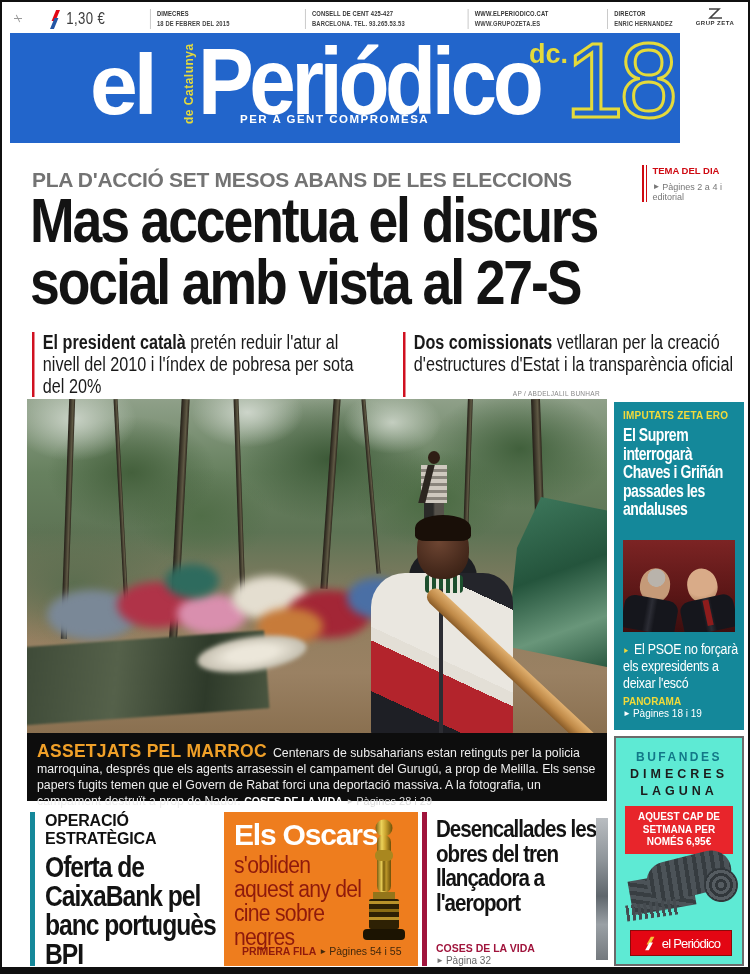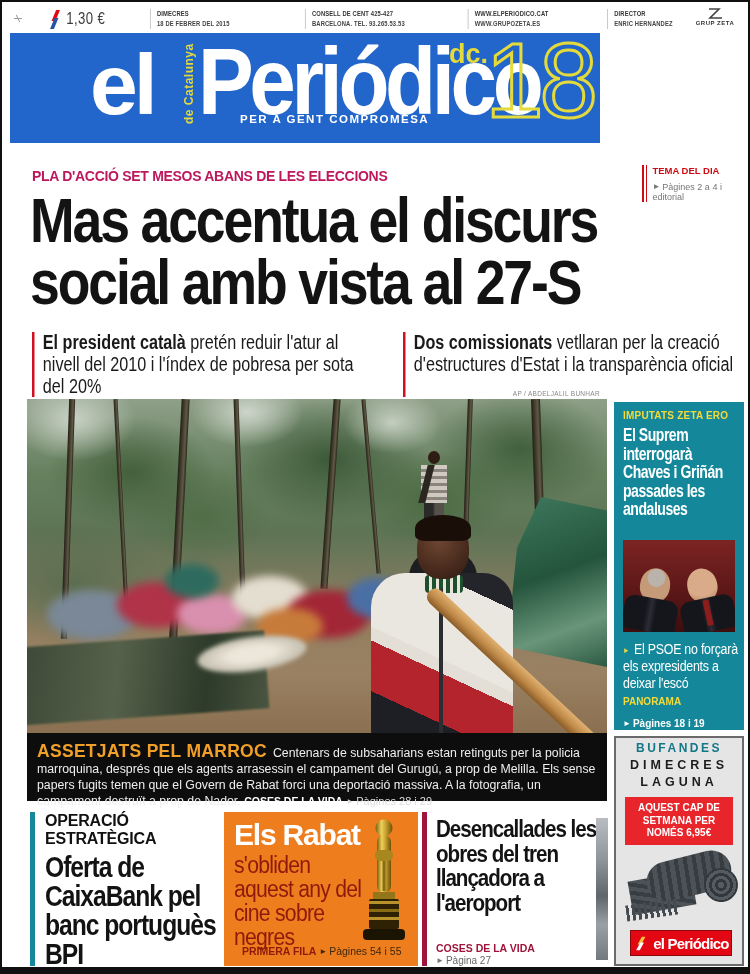--- a/index.html
+++ b/index.html
@@ -24,33 +24,33 @@
   .tb-date { left:178px; }
   .tb-addr { left:378px; }
   .tb-web  { left:588px; border-left:1px solid #bbb; }
   .tb-dir  { left:768px; }
   .topbar-inner { position:relative; width:930px; transform:scaleX(0.775); transform-origin:left top; height:25px;}
   .grupzeta { position:absolute; right:0; top:0; width:46px; text-align:center; }
   .grupzeta svg { display:block; margin:0 auto; }
   .grupzeta .gz-label { font-size:6px; font-weight:bold; color:#333; letter-spacing:0.5px; }
 
   
-  .masthead { position:absolute; top:31px; left:8px; width:590px; height:110px; background:#2265cb; }
+  .masthead { position:absolute; top:31px; left:8px; width:670px; height:110px; background:#2265cb; }
   .mh-el { position:absolute; left:80px; top:2px; font-size:86px; font-weight:bold; color:#fff; letter-spacing:-4px; }
   .mh-region { position:absolute; left:172px; top:8px; color:#e4da3b; font-weight:bold; font-size:12px;
                writing-mode:vertical-rl; transform:rotate(180deg); letter-spacing:0.5px; height:86px; text-align:center; }
   .mh-main { position:absolute; left:188px; top:-6px; font-size:95px; font-weight:bold; color:#fff; letter-spacing:-5px;
              transform:scaleX(0.88); transform-origin:left top; }
   .mh-tagline { position:absolute; left:230px; top:80px; color:#fff; font-weight:bold; font-size:11.5px; letter-spacing:1.5px; }
   .mh-day { position:absolute; right:112px; top:6px; color:#e4da3b; font-size:27px; font-weight:bold; }
   .mh-num { position:absolute; right:6px; top:-12px; font-size:105px; font-weight:400; color:transparent;
             -webkit-text-stroke:3px #e4da3b; letter-spacing:-4px; }
 
   
-  .kicker { position:absolute; left:30px; top:166px; color:#be185d; font-weight:bold; font-size:14px; letter-spacing:-0.3px; }
+  .kicker { position:absolute; left:30px; top:166px; color:#737373; font-weight:bold; font-size:21px; letter-spacing:-0.3px; }
   .tema { position:absolute; left:640px; top:163px; width:104px; display:flex; gap:5px; }
   .tema-bars { width:6px; min-height:36px; background:linear-gradient(90deg,#cf0a12 0 2px,transparent 2px 4px,#cf0a12 4px 6px); }
   .tema-label { color:#cf0a12; font-weight:bold; font-size:9.5px; }
   .tema-pages { color:#777; font-size:9px; margin-top:6px; }
   .headline { position:absolute; left:28px; top:188px; width:845px; font-size:63px; font-weight:bold; color:#131313;
               line-height:0.98; letter-spacing:-2.5px; transform:scaleX(0.85); transform-origin:left top; }
   .subheads { position:absolute; left:30px; top:330px; width:860px; display:flex; gap:34px;
               transform:scaleX(0.83); transform-origin:left top; }
   .subhead { border-left:3px solid #d01020; padding-left:10px; width:426px; font-size:19.5px; line-height:1.12; color:#1a1a1a; }
   .subhead b { font-weight:bold; }
@@ -123,41 +123,41 @@
   .sb-man.m1 .h { background:radial-gradient(circle at 50% 28%, #b9b3ab 0 30%, #c59a78 32% 70%, #8f6a4c 100%); }
   .sb-man.m2 .h { background:radial-gradient(circle at 50% 30%, #d9ab88 0 60%, #a67a56 100%); }
   .sb-man .b { width:54px; height:34px; margin-top:-4px; border-radius:10px 10px 0 0;
                background:linear-gradient(90deg,#15161c 40%,#2b2c34 50%,#15161c 60%); position:relative; }
   .sb-man.m2 .b::after { content:""; position:absolute; left:24px; top:2px; width:6px; height:26px; background:#8d1c1c; }
   .sb-bullet { position:absolute; left:9px; top:238px; width:150px; color:#fff; font-size:15.5px; line-height:1.1;
                letter-spacing:-0.3px; transform:scaleX(0.8); transform-origin:left top; }
   .sb-bullet .arrow { color:#f2da3a; }
   .sb-foot { position:absolute; left:9px; top:294px; }
   .sb-section { color:#f2da3a; font-weight:bold; font-size:10px; }
-  .sb-pages { color:#fff; font-size:10px; margin-top:11px;font-weight:bold; }
-
-  
-  .ad { position:absolute; left:612px; top:734px; width:130px; height:230px; background:#e5e5e5;
-        border:2px solid #6a6a6a; padding:3px 6px; text-align:center; }
+  .sb-pages { color:#fff; font-size:10px; margin-top:1px; }
+
+  
+  .ad { position:absolute; left:612px; top:734px; width:130px; height:230px; background:#5eead4;
+        border:2px solid #6a6a6a; padding:12px 6px; text-align:center; }
   .ad-l1 { color:#127888; font-weight:bold; font-size:12px; letter-spacing:2.5px; }
   .ad-l2 { color:#1c1c1c; font-size:12.5px; letter-spacing:4px; margin-top:3px; font-weight:bold;}
   .ad-promo { margin:8px auto 0; width:108px; background:#e8252b; color:#fff; font-weight:bold; font-size:10px;
               line-height:1.25; padding:5px 4px; }
   .scarf { position:absolute; left:8px; top:112px; width:114px; height:72px; }
   .scarf .roll { position:absolute; right:6px; top:6px; width:86px; height:40px; border-radius:20px;
                  background:repeating-linear-gradient(95deg,#4c5358 0 5px,#363c40 5px 9px); transform:rotate(-14deg); }
   .scarf .rollend { position:absolute; right:0px; top:18px; width:34px; height:34px; border-radius:50%;
                     background:repeating-radial-gradient(circle at 50% 50%, #555c61 0 3px, #31373b 3px 6px); transform:rotate(-14deg); }
   .scarf .drape { position:absolute; left:6px; top:26px; width:64px; height:34px;
                   background:repeating-linear-gradient(18deg,#4c5358 0 4px,#383e42 4px 8px); transform:rotate(-10deg); }
   .scarf .fringe { position:absolute; left:2px; top:52px; width:52px; height:16px;
                    background:repeating-linear-gradient(90deg,#454b50 0 3px,transparent 3px 6px); transform:rotate(-8deg); }
   .ad-logo { position:absolute; left:14px; bottom:8px; width:102px; height:26px; background:#e30613;
              border:1px solid #8a0a0a; display:flex; align-items:center; justify-content:center; gap:3px; }
-  .ad-logo .txt { color:#fff; font-weight:bold; font-size:15px; letter-spacing:-0.8px; }
+  .ad-logo .txt { color:#fff; font-weight:normal; font-size:13px; letter-spacing:-0.8px; }
   .zeta.small { transform:scale(0.72); transform-origin:center; }
   .zeta.small .r { background:#f5c23a; }
   .zeta.small .b { background:#fff; }
 
   
   .story { position:absolute; top:810px; height:154px; display:flex; flex-direction:column; }
   .story1 { left:28px; width:188px; border-left:5px solid #15889a; padding-left:10px; }
   .story3 { left:420px; width:172px; border-left:5px solid #a0143c; padding-left:9px; }
   .st-kicker { font-weight:bold; color:#111; font-size:16px; letter-spacing:-0.2px; }
   .story3 .st-kicker { font-size:9.3px; }
@@ -345,21 +345,21 @@
   <div class="story story1">
     <div class="st-kicker">OPERACIÓ ESTRATÈGICA</div>
     <div class="st-headline">Oferta de CaixaBank pel banc portuguès BPI</div>
     <div class="st-foot">
       <div class="st-section">PANORAMA</div>
       <div class="st-pages"><span class="arrow">►</span><span>Pàgina 24 i editorial</span></div>
     </div>
   </div>
 
   <div class="oscarbox">
-    <div class="ob-title">Els Rabat</div>
+    <div class="ob-title">Els Oscars</div>
     <div class="ob-sub">s'obliden aquest any del cine sobre negres</div>
     <svg class="oscar-svg" width="60" height="140" viewBox="0 0 60 140">
       <defs>
         <linearGradient id="gold" x1="0" y1="0" x2="1" y2="0">
           <stop offset="0" stop-color="#7c5c10"></stop>
             <stop offset="0.35" stop-color="#ecd25a"></stop>
           <stop offset="0.6" stop-color="#c9a22e"></stop>
             <stop offset="1" stop-color="#6e5008"></stop>
         </linearGradient>
       </defs>
@@ -377,19 +377,19 @@
     <div class="ob-foot">
       <span class="ob-section">PRIMERA FILA</span>
       <span class="ob-pages"><span class="arrow">►</span><span>Pàgines 54 i 55</span></span>
     </div>
   </div>
 
   <div class="story story3">
     <div class="st-headline">Desencallades les obres del tren llançadora a l'aeroport</div>
     <div class="st-foot">
       <div class="st-section">COSES DE LA VIDA</div>
-      <div class="st-pages"><span class="arrow">►</span><span>Pàgina 27</span></div>
+      <div class="st-pages"><span class="arrow">►</span><span>Pàgina 32</span></div>
     </div>
   </div>
 
   <div class="train-sliver"></div>
   <div class="page-bottom-rule"></div>
 </div>
 
 </body></html>

